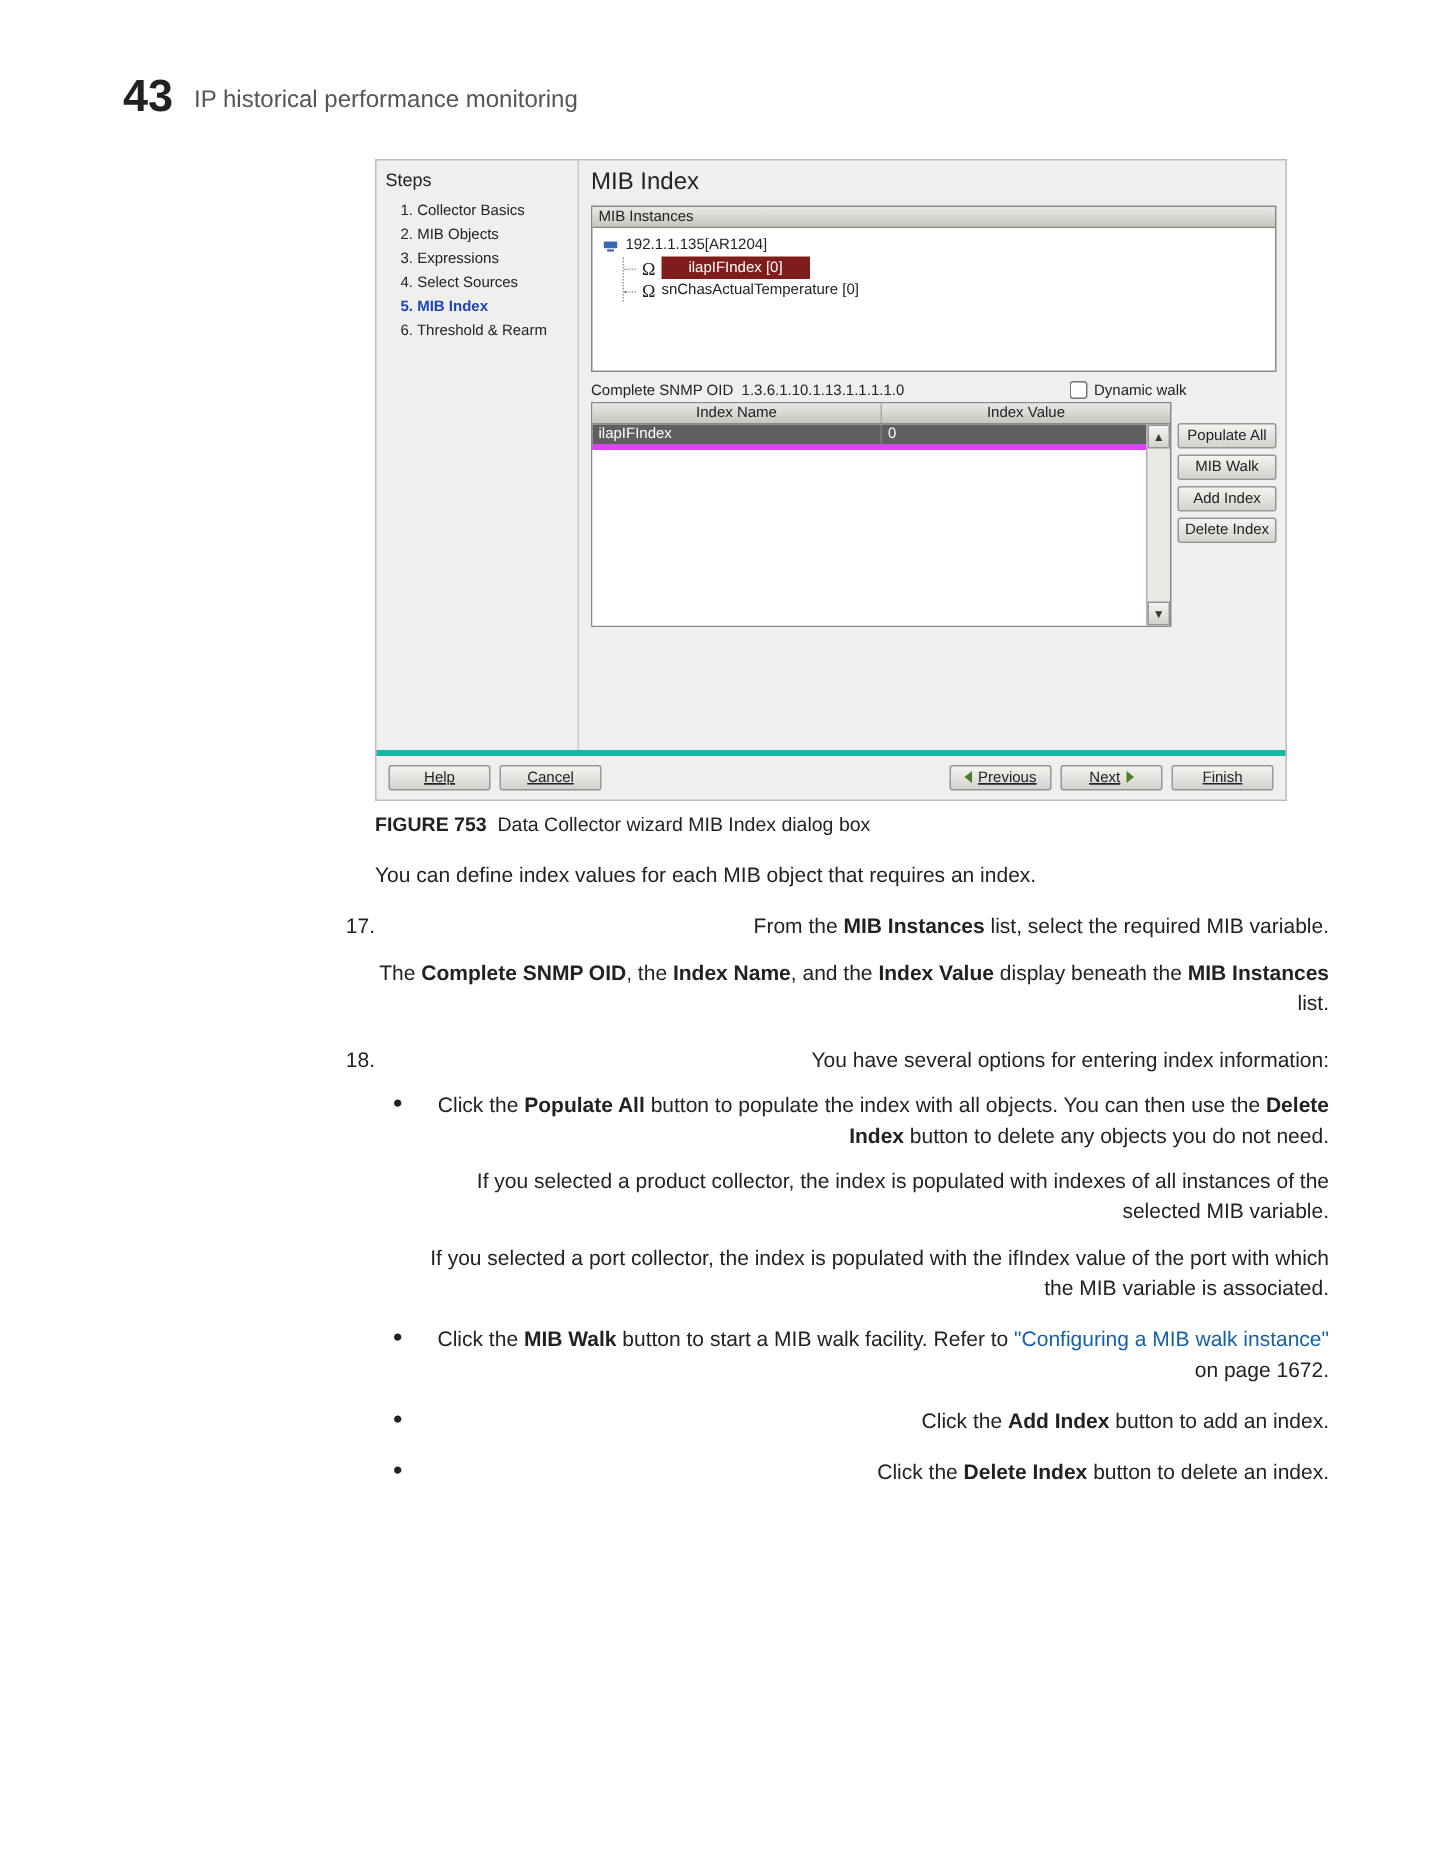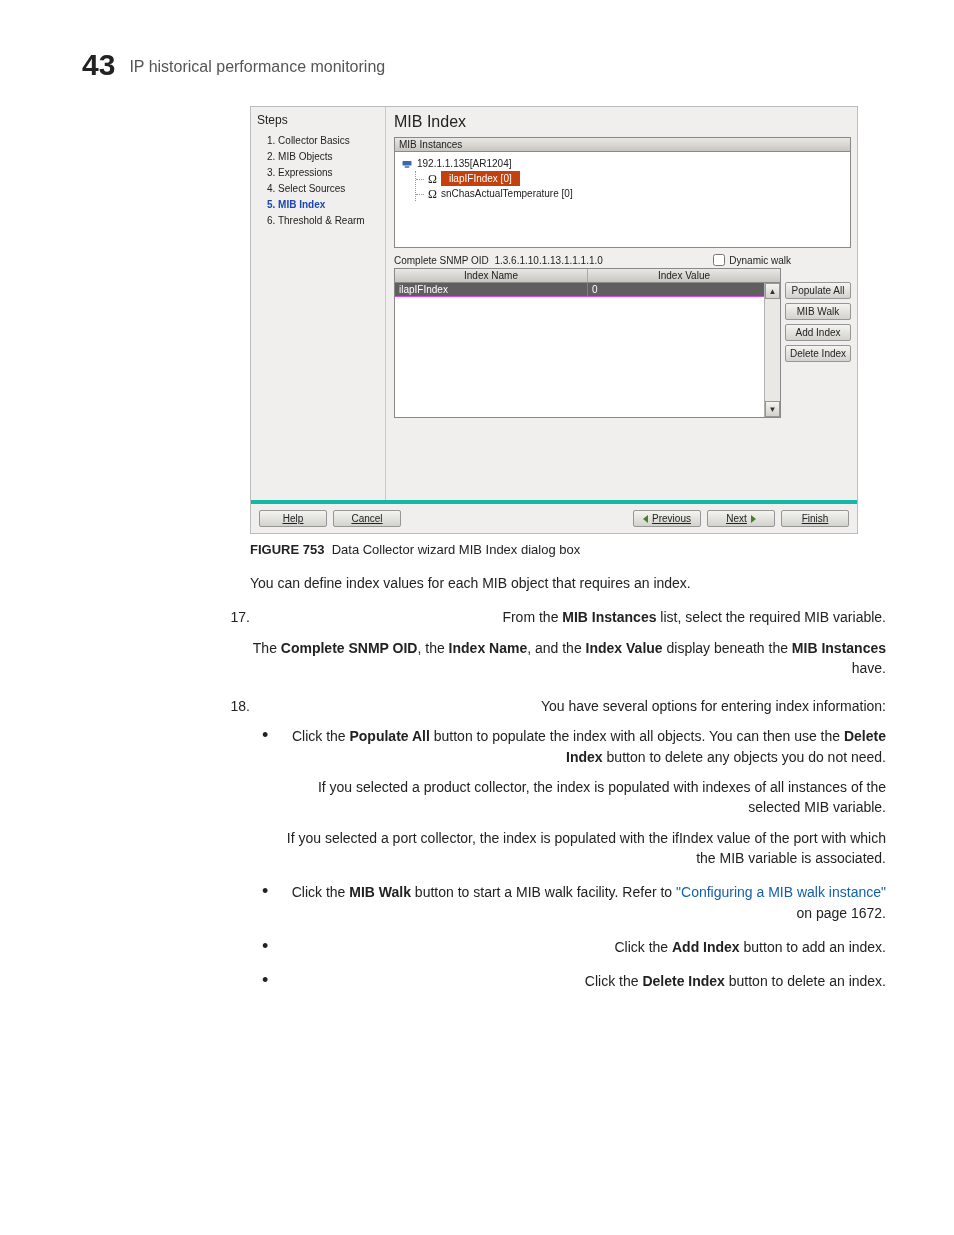--- a/index.html
+++ b/index.html
@@ -119,23 +119,23 @@
     top: 50%;
     width: 8px;
     border-top: 1px dotted #999;
   }
   .omega {
     font-family: "Times New Roman", serif;
     font-size: 12px;
     line-height: 1;
   }
   .sel {
-    background: #c2410c;
+    background: #7f1d1d;
     color: #fff;
-    padding: 0 8px;
+    padding: 0 18px;
   }
   .oid-row {
     display: flex;
     justify-content: space-between;
     align-items: center;
     font-size: 10px;
     margin-bottom: 2px;
   }
   .chk {
     display: flex;
@@ -168,21 +168,21 @@
     text-align: center;
     padding: 1px 0;
     border-right: 1px solid #aaa;
   }
   .it-head > div:last-child { border-right: none; }
   .it-row {
     display: flex;
     font-size: 10px;
     background: #5f5f5f;
     color: #fff;
-    border-bottom: 1px solid #d946ef;
+    border-bottom: 4px solid #d946ef;
   }
   .it-row > div {
     flex: 1;
     padding: 1px 4px;
     border-right: 1px solid rgba(255,255,255,0.2);
   }
   .it-row > div:last-child { border-right: none; }
   .it-body { flex:1; background:#fff; }
   .it-scroll {
     position: absolute;
@@ -408,21 +408,21 @@
     <span class="caption-label">FIGURE 753</span>&nbsp;&nbsp;<span>Data Collector wizard MIB Index dialog box</span>
   </div>
 
   <div class="body-text">
     <p class="para">You can define index values for each MIB object that requires an index.</p>
 
     <div class="step-item">
       <div class="step-num">17.</div>
       <div class="step-body">
         <p><span>From the </span><b>MIB Instances</b><span> list, select the required MIB variable.</span></p>
-        <p><span>The </span><b>Complete SNMP OID</b><span>, the </span><b>Index Name</b><span>, and the </span><b>Index Value</b><span> display beneath the </span><b>MIB Instances</b><span> have.</span></p>
+        <p><span>The </span><b>Complete SNMP OID</b><span>, the </span><b>Index Name</b><span>, and the </span><b>Index Value</b><span> display beneath the </span><b>MIB Instances</b><span> list.</span></p>
       </div>
     </div>
 
     <div class="step-item">
       <div class="step-num">18.</div>
       <div class="step-body">
         <p>You have several options for entering index information:</p>
         <ul class="bullets">
           <li>
             <p><span>Click the </span><b>Populate All</b><span> button to populate the index with all objects. You can then use the </span><b>Delete Index</b><span> button to delete any objects you do not need.</span></p>

